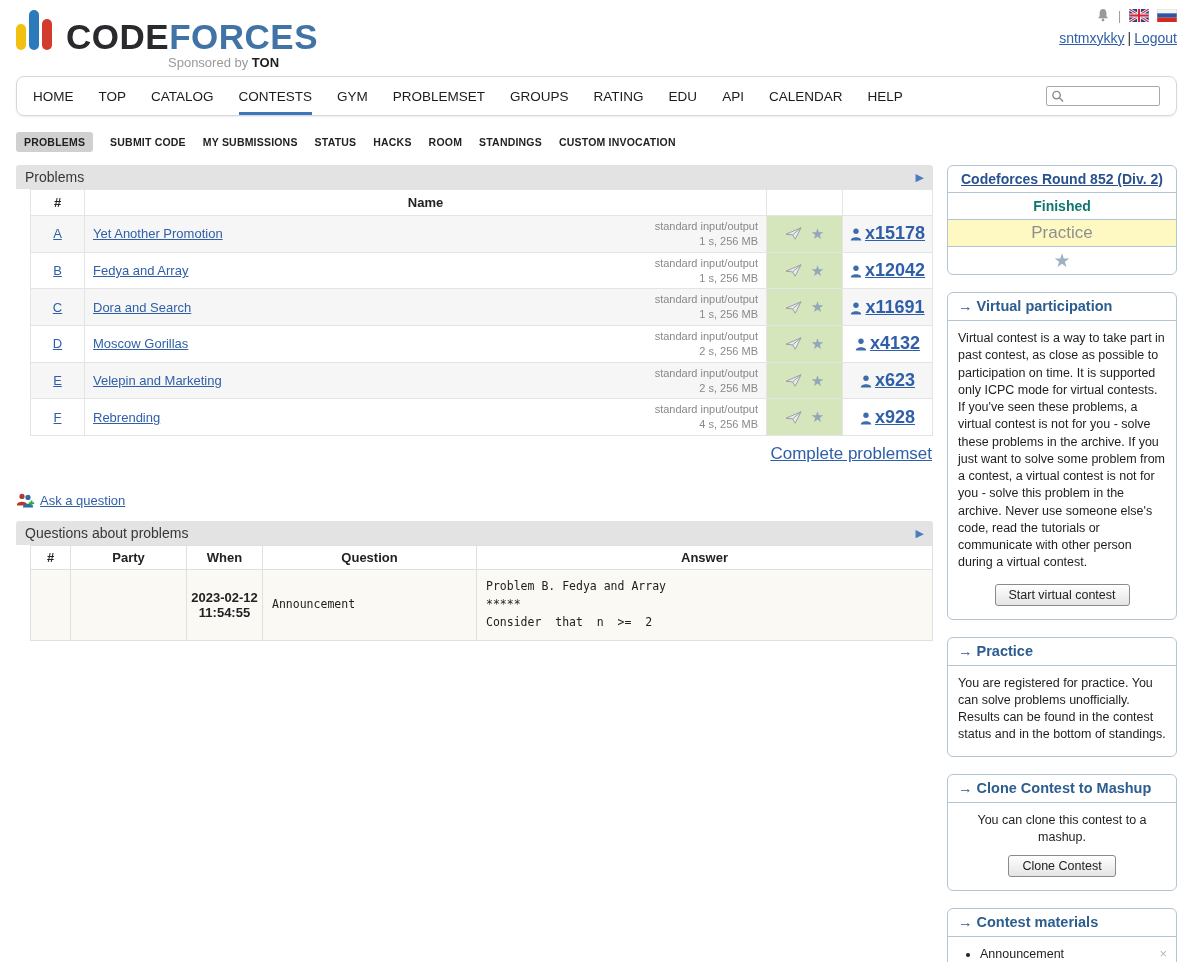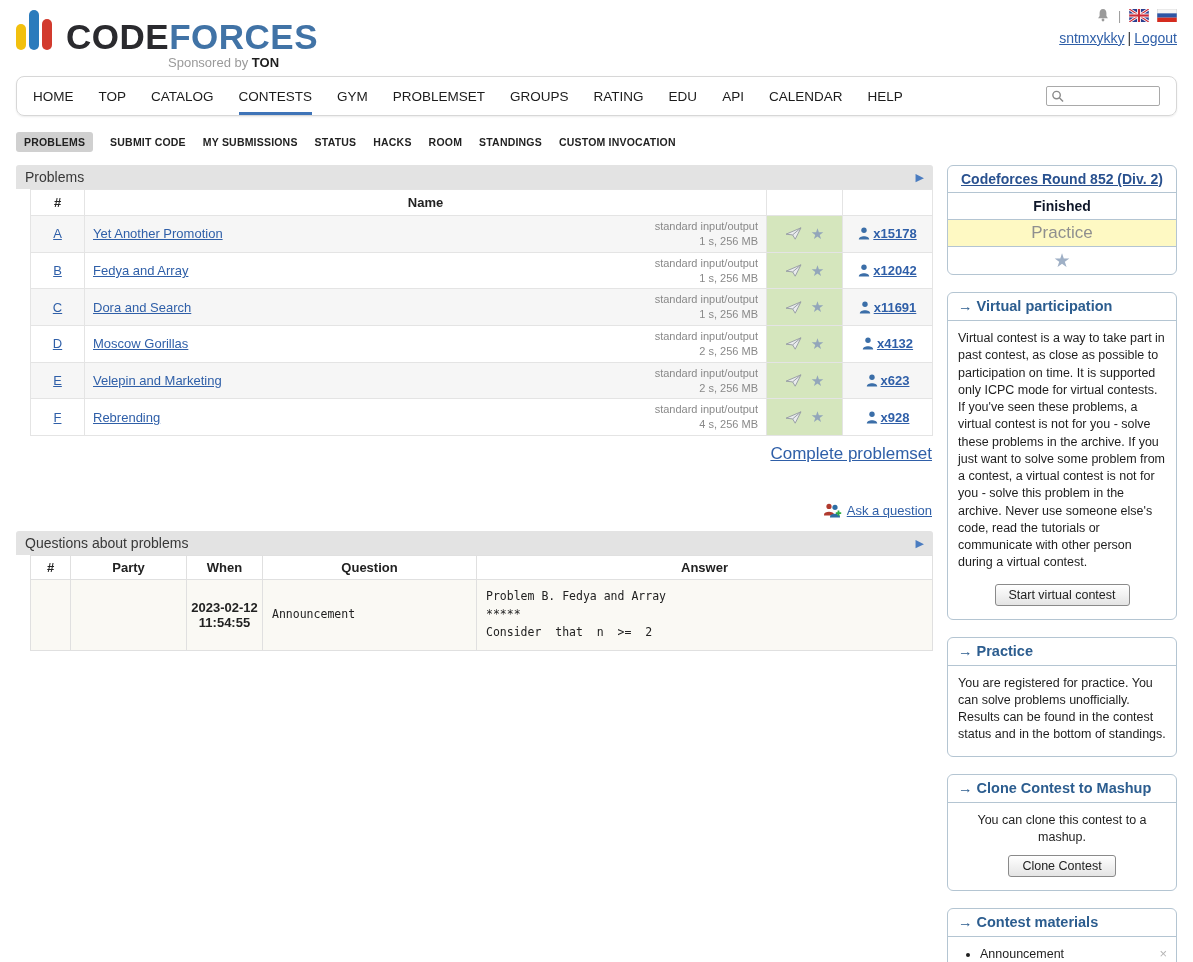--- a/index.html
+++ b/index.html
@@ -59,42 +59,42 @@
   td.td-index { width:54px; text-align:center; }
   td.td-name { padding:3px 8px;margin-left:40px; }
   .name-flex { display:flex; align-items:center; justify-content:space-between; gap:8px; }
   a.pname { font-size:13px; }
   .limits { font-size:11px; color:#898989; text-align:right; line-height:1.35; white-space:nowrap; }
   td.td-icons { width:76px; background:#d5e6bd !important; text-align:center; padding:4px 0; }
   td.td-icons .plane { display:inline-block; line-height:0; cursor:pointer; vertical-align:middle; }
   td.td-icons .star { color:#93a6ba; font-size:15px; margin-left:9px; cursor:pointer; vertical-align:middle; }
   td.td-count { width:90px; text-align:center; white-space:nowrap; padding:4px 2px; }
   td.td-count .person { display:inline-block; line-height:0; vertical-align:-2px; margin-right:3px; }
-  td.td-count a { font-weight:bold; font-size:13px; }
+  td.td-count a { font-weight:bold; font-size:18px; }
   .complete { text-align:right; margin:8px 1px 0 0; font-size:17px; }
 
   
-  .ask { display:flex; justify-content:flex-end; align-items:center; gap:5px; margin:38px 1px 12px 0; font-size:13px; }
+  .ask { display:flex; justify-content:flex-start; align-items:center; gap:5px; margin:28px 1px 12px 0; font-size:13px; }
   .ask .ask-icon { line-height:0; }
 
   
   table.questions { width:100%; border-collapse:collapse; border:1px solid #cfcfcf; background:#fff; font-size:13px; }
   table.questions th, table.questions td { border:1px solid #e0e0e0; }
   table.questions th { padding:4px; font-size:13px; }
   col.q-num { width:40px; } col.q-party { width:116px; } col.q-when { width:76px; } col.q-question { width:214px; }
   tr.q-row td { background:#faf9f4; }
   .q-when { font-weight:bold; text-align:center; font-size:13px; padding:4px; }
   .q-question, .q-answer { font-family:"DejaVu Sans Mono", monospace; font-size:11.5px; padding:8px 9px; vertical-align:middle; white-space:pre-wrap; line-height:1.55; }
 
   
   .side-box { border:1px solid #b4c5d2; border-radius:6px; margin-bottom:17px; overflow:hidden; background:#fff; }
   .cb-row { text-align:center; padding:5px 6px; border-bottom:1px solid #b4c5d2; }
   .cb-row:last-child { border-bottom:none; }
   .cb-title a { font-weight:bold; font-size:14px; color:#29518f; }
-  .cb-status { font-weight:bold; color:#0f172a; font-size:14px; }
+  .cb-status { font-weight:bold; color:#0f766e; font-size:14px; }
   .cb-mode { background:#fef9c3; color:#8f8f8f; font-size:17px; padding:3px; }
   .cb-star { font-size:19px; color:#9fb0c6; padding:2px; cursor:pointer; }
   .side-caption { display:flex; gap:6px; padding:5px 10px 6px; font-size:14.5px; font-weight:bold; color:#2c5d8f; border-bottom:1px solid #b4c5d2; align-items:center; }
   .side-text { padding:9px 10px 5px; font-size:12.5px; line-height:1.38; color:#1e1e1e; }
   .side-text.center { text-align:center; padding-bottom:2px; }
   .side-btn-row { text-align:center; padding:7px 0 13px; }
   button.side-btn { font-family:"Liberation Sans", sans-serif; font-size:12.5px; padding:3px 13px; border:1px solid #8a8a8a; background:linear-gradient(#ffffff, #e4e4e4); border-radius:3px; cursor:pointer; color:#222; }
   .materials ul { margin:10px 0 14px; padding-left:32px; }
   .materials li { font-size:12.5px; margin:8px 0; position:relative; padding-right:30px; color:#1e1e1e; }
   .materials .material-label { cursor:pointer; }

